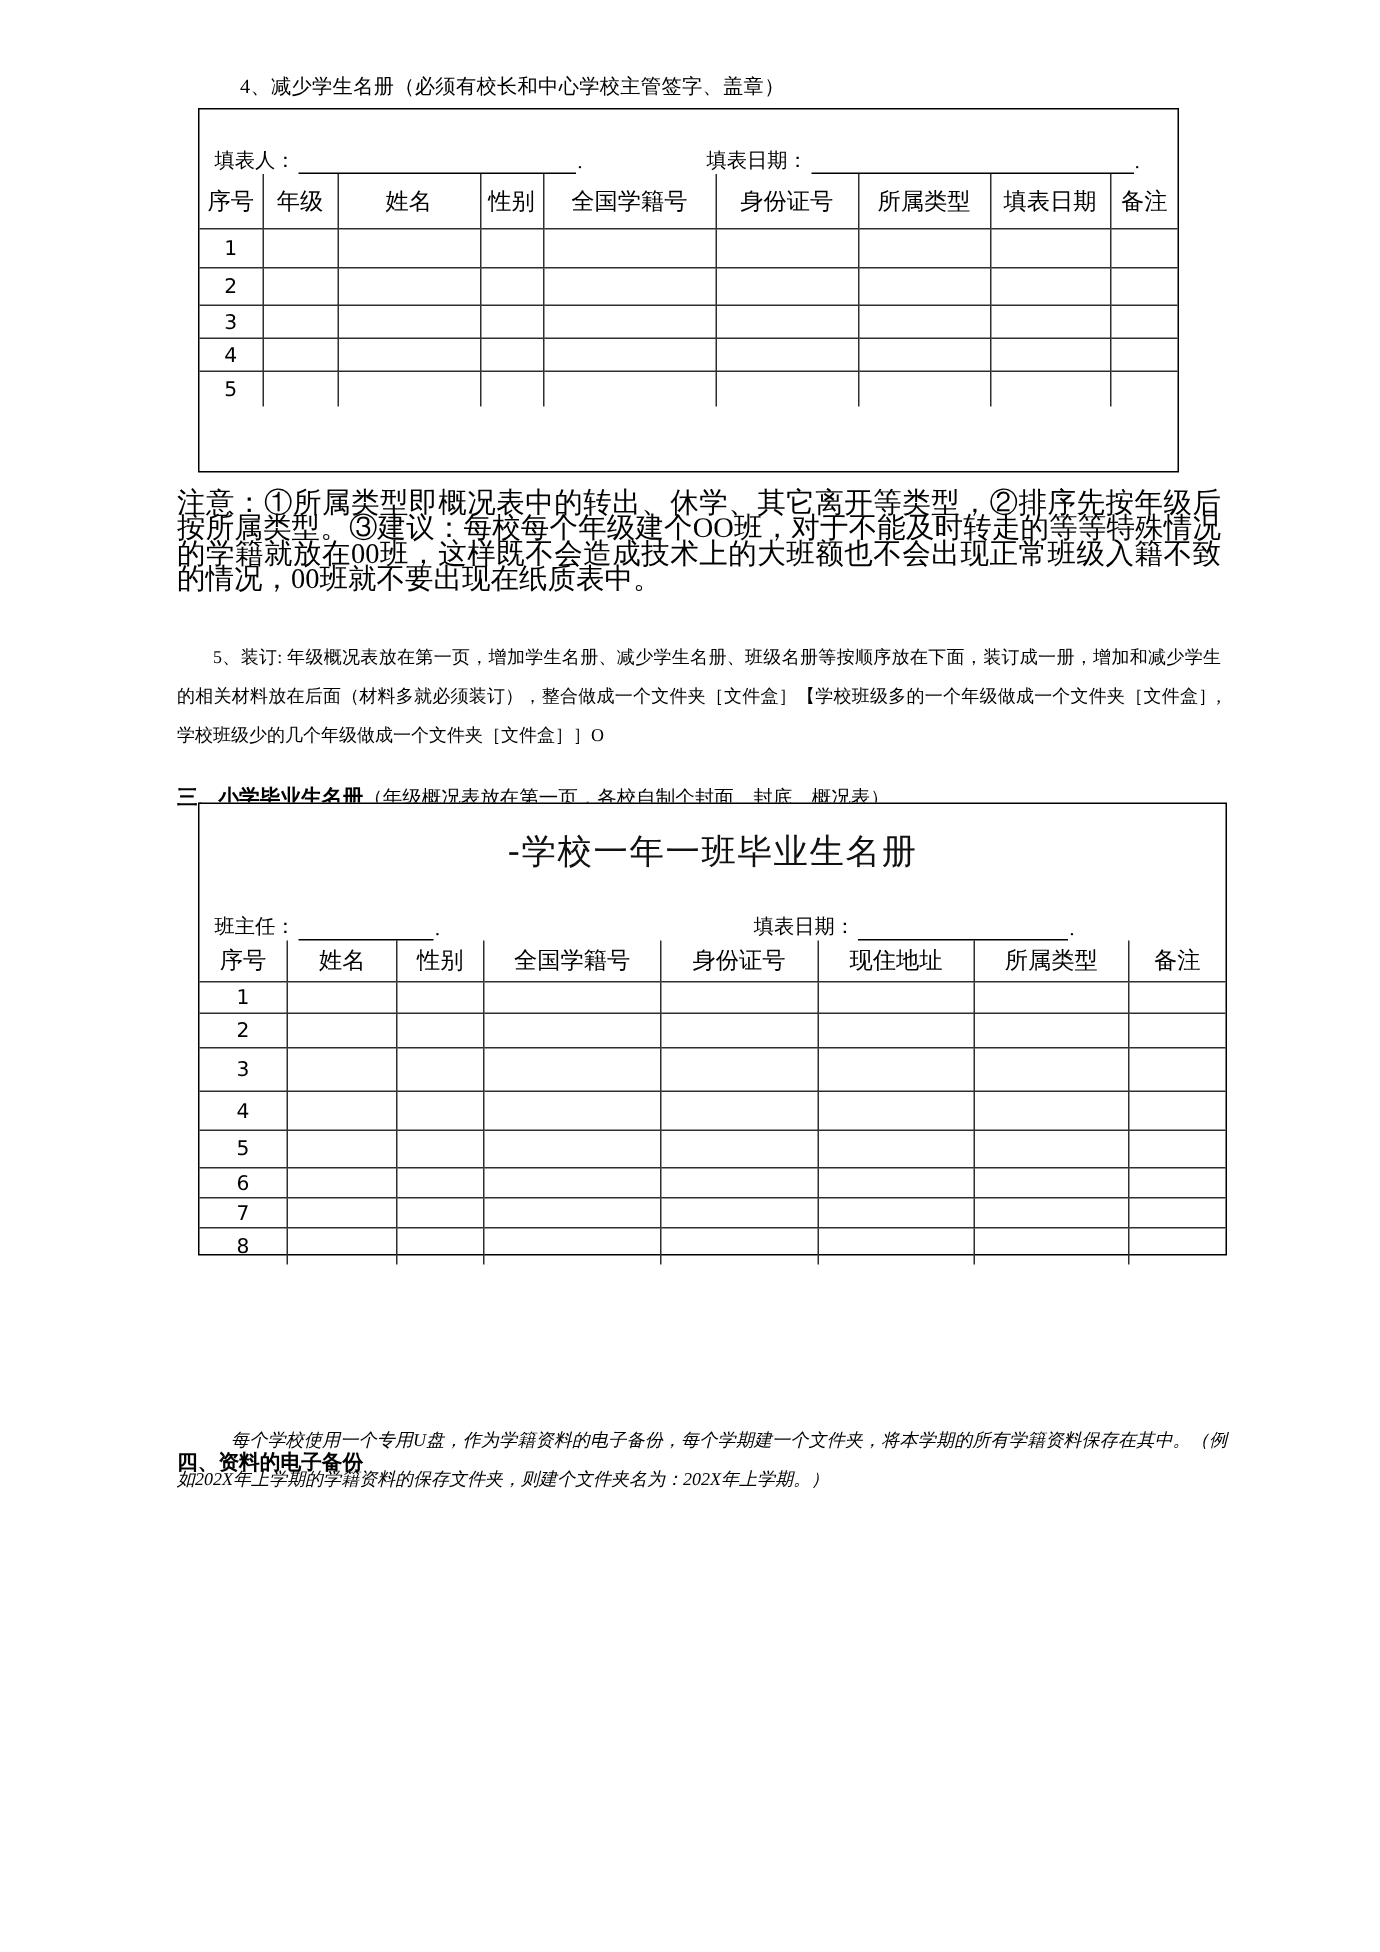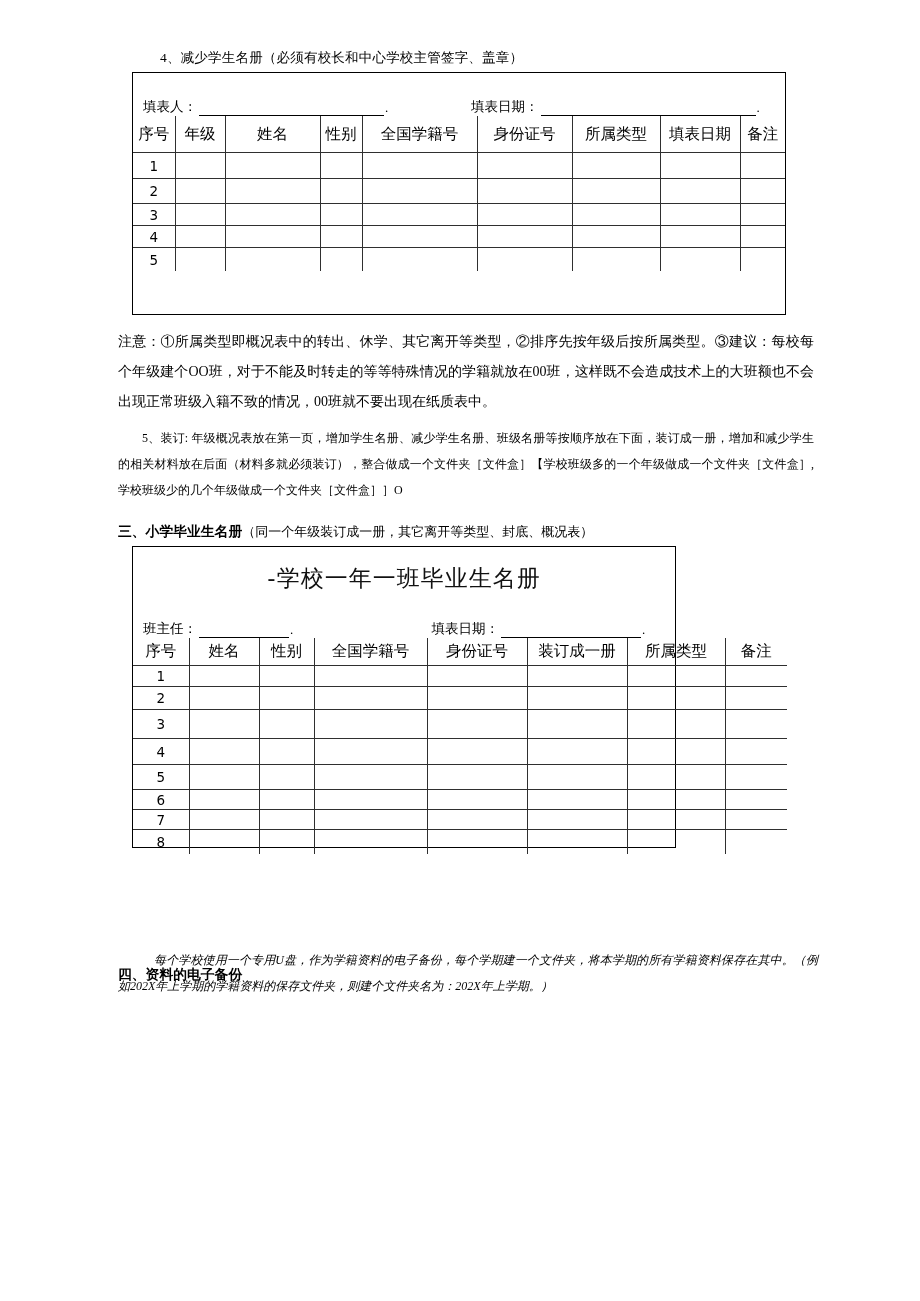--- a/index.html
+++ b/index.html
@@ -38,22 +38,22 @@
     text-align: justify;
     text-justify: inter-ideograph;
   }
   .para p {
     margin: 0;
   }
   .indent2 { text-indent: 2em; }
 
   .note {
     position: absolute;
-    font-size: 14px;
-    line-height: 30px;
+    font-size: 19px;
+    line-height: 17px;
     text-align: justify;
   }
   .note p { margin: 0; }
 
   .sec-head {
     position: absolute;
     font-size: 13.8px;
     line-height: 22px;
     white-space: nowrap;
   }
@@ -236,24 +236,24 @@
 
   <div class="note" style="left:118px; top:327px; width:696px;">
     <p>注意：①所属类型即概况表中的转出、休学、其它离开等类型，②排序先按年级后按所属类型。③建议：每校每个年级建个OO班，对于不能及时转走的等等特殊情况的学籍就放在00班，这样既不会造成技术上的大班额也不会出现正常班级入籍不致的情况，00班就不要出现在纸质表中。</p>
   </div>
 
   <div class="para" style="left:118px; top:425px; width:696px;">
     <p class="indent2">5、装订: 年级概况表放在第一页，增加学生名册、减少学生名册、班级名册等按顺序放在下面，装订成一册，增加和减少学生的相关材料放在后面（材料多就必须装订），整合做成一个文件夹［文件盒］【学校班级多的一个年级做成一个文件夹［文件盒］,学校班级少的几个年级做成一个文件夹［文件盒］］O</p>
   </div>
 
   <div class="sec-head" style="left:118px; top:521px;">
-    <span class="st">三、小学毕业生名册</span><span class="sub">（同一个年级装订成一册，其它离开等类型、封底、概况表）</span>
-  </div>
-
-  <div class="tbl-box" style="left:132px; top:546px; width:544px; height:302px;">
+    <span class="st">三、小学毕业生名册</span><span class="sub">（年级概况表放在第一页，各校自制个封面、封底、概况表）</span>
+  </div>
+
+  <div class="tbl-box" style="left:132px; top:535px; width:686px; height:302px;">
 
     <div class="tbl-title t2-title">-学校一年一班毕业生名册</div>
 
     <div class="meta-row" style="height:32px; margin-top:12px;">
       <div class="meta-cell" style="width:50%;margin-top:35px;">
         <span class="meta-label">班主任：</span>
         <span class="meta-line" style="width:90px;"></span>
         <span class="meta-dot">.</span>
       </div>
       <div class="meta-cell" style="width:50%; justify-content:flex-start; padding-left:55px;">
@@ -274,21 +274,21 @@
         <col style="width:98px">
           <col style="width:62px">
       </colgroup>
       <thead>
         <tr>
           <th style="height:27px">序号</th>
           <th>姓名</th>
           <th>性别</th>
           <th>全国学籍号</th>
           <th>身份证号</th>
-          <th>装订成一册</th>
+          <th>现住地址</th>
           <th>所属类型</th>
           <th>备注</th>
         </tr>
       </thead>
       <tbody>
         <tr>
           <td class="idx" style="height:20px">1</td>
           <td></td>
           <td></td>
           <td></td>

